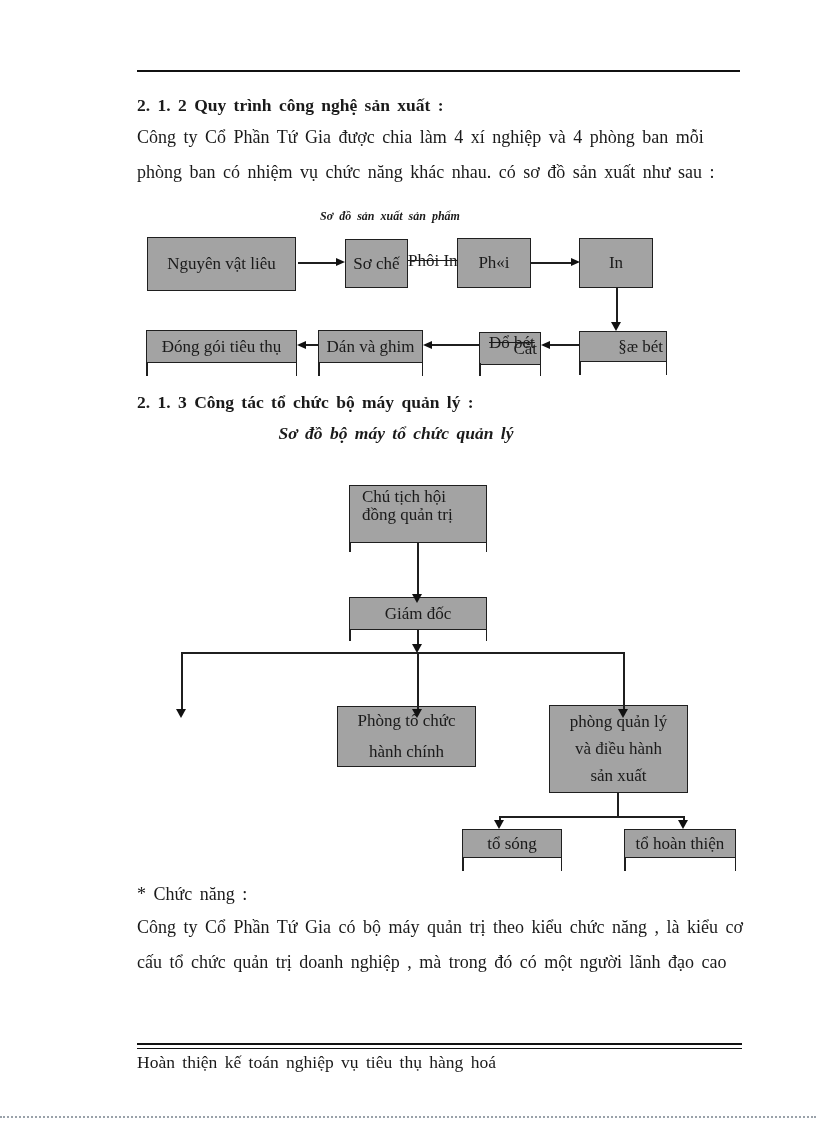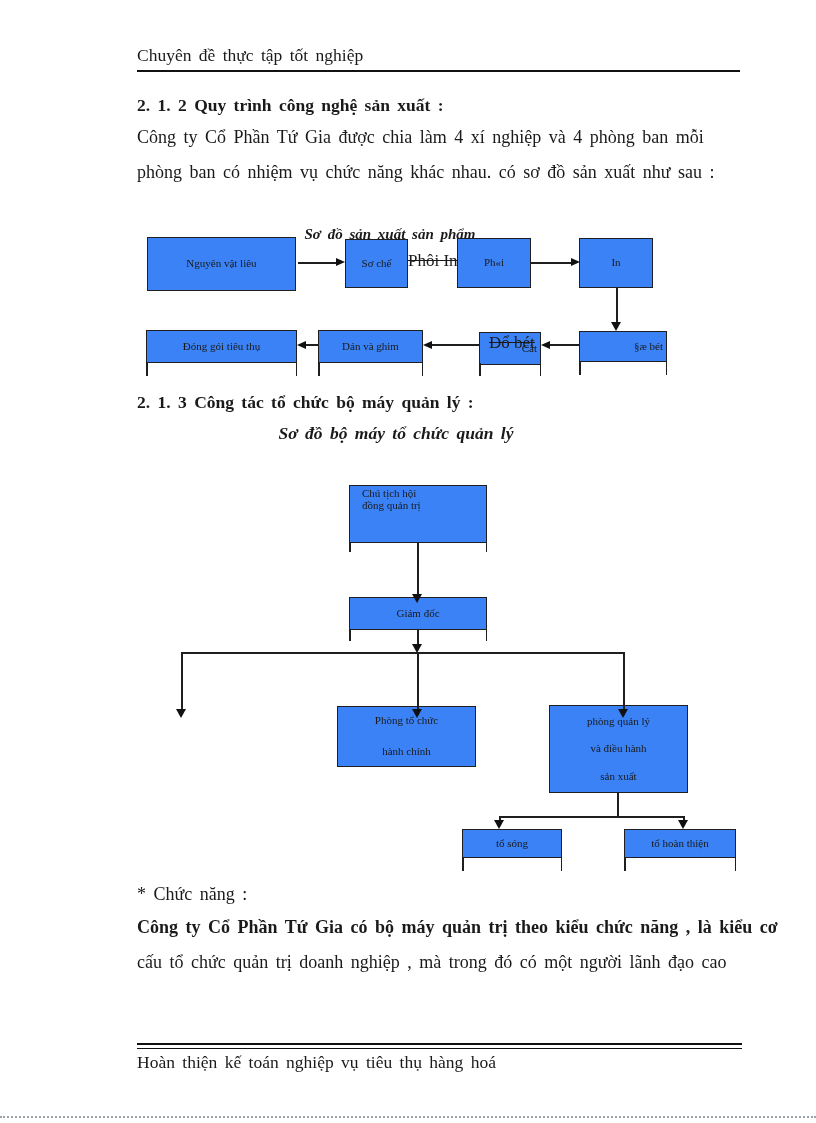--- a/index.html
+++ b/index.html
@@ -6,23 +6,23 @@
   .page{
     position:relative;width:816px;height:1123px;background:#ffffff;
     margin:0 auto;overflow:hidden;
     font-family:"Liberation Serif","DejaVu Serif",serif;color:#1a1a1a;
   }
   .txt{position:absolute;white-space:nowrap;font-size:18px;line-height:1.15;word-spacing:3px;}
   .bold{font-weight:bold;}
   .bi{font-weight:bold;font-style:italic;}
   .center{text-align:center;}
   .box{
-    position:absolute;border:1.4px solid #1f1f1f;background:#3b82f6;
+    position:absolute;border:1.4px solid #1f1f1f;background:#a3a3a3;
     display:flex;align-items:center;justify-content:center;
-    font-size:11px;line-height:1.05;box-sizing:border-box;z-index:1;
+    font-size:17px;line-height:1.05;box-sizing:border-box;z-index:1;
   }
   .box.multiline{flex-direction:column;justify-content:space-around;align-items:center;padding:2px 12px;}
   .box.leftalign{justify-content:flex-start;padding-left:12px;}
   .box.multiline.leftalign{align-items:flex-start;}
   .box.rightalign{justify-content:flex-end;padding-right:3px;}
   .hline{position:absolute;background:#1f1f1f;height:1.5px;z-index:3;}
   .vline{position:absolute;background:#1f1f1f;width:1.5px;z-index:3;}
   .head-down{position:absolute;width:0;height:0;border-left:5px solid transparent;
     border-right:5px solid transparent;border-top:9px solid #111;z-index:3;}
   .head-right{position:absolute;width:0;height:0;border-top:4.5px solid transparent;
@@ -35,28 +35,27 @@
   .header-rule{left:137px;top:70px;width:603px;height:2.2px;background:#111;}
   .footer-rule{left:137px;top:1043px;width:605px;height:3px;
     border-top:2px solid #111;border-bottom:1px solid #111;box-sizing:content-box;background:transparent;}
   .dotted-rule{left:0;top:1116px;width:816px;height:0;border-top:2px dotted #9aa2aa;}
 </style>
 </head>
 <body>
 
 <div class="page">
 
-  <div class="txt" style="left:137px;top:45px;font-size:17.5px;">Chuyên đề thực tập tốt nghiệp</div>
   <div class="rule header-rule"></div>
 
   <div class="txt bold" style="left:137px;top:95px;font-size:17.5px;">2. 1. 2 Quy trình công nghệ sản xuất :</div>
   <div class="txt" style="left:137px;top:127px;">Công ty Cổ Phần Tứ Gia được chia làm 4 xí nghiệp và 4 phòng ban mỗi</div>
   <div class="txt" style="left:137px;top:162px;">phòng ban có nhiệm vụ chức năng khác nhau. có sơ đồ sản xuất như sau :</div>
 
-  <div class="txt bi center" style="left:230px;top:210px;width:320px;font-size:15px;margin-top:16px;">Sơ đồ sản xuất sản phẩm</div>
+  <div class="txt bi center" style="left:230px;top:210px;width:320px;font-size:12px;">Sơ đồ sản xuất sản phẩm</div>
 
   <div class="box" style="left:147px;top:237px;width:149px;height:54px;">
     <span>Nguyên vật liêu</span>
   </div>
   <div class="hline" style="left:298px;top:262px;width:38px;"></div>
   <div class="head-right" style="left:336px;top:257.5px;"></div>
 
   <div class="box" style="left:345px;top:239px;width:63px;height:49px;">
     <span>Sơ chế</span>
   </div>
@@ -160,21 +159,21 @@
   </div>
   <div class="box" style="left:624px;top:829px;width:112px;height:29px;">
     <span>tổ hoàn thiện</span>
   </div>
   <div class="vline" style="left:462px;top:858px;height:13px;"></div>
   <div class="vline" style="left:560.5px;top:858px;height:13px;"></div>
   <div class="vline" style="left:624px;top:858px;height:13px;"></div>
   <div class="vline" style="left:734.5px;top:858px;height:13px;"></div>
 
   <div class="txt" style="left:137px;top:884px;">* Chức năng :</div>
-  <div class="txt" style="left:137px;top:917px;font-weight:bold;">Công ty Cổ Phần Tứ Gia có bộ máy quản trị theo kiểu chức năng , là kiểu cơ</div>
+  <div class="txt" style="left:137px;top:917px;">Công ty Cổ Phần Tứ Gia có bộ máy quản trị theo kiểu chức năng , là kiểu cơ</div>
   <div class="txt" style="left:137px;top:952px;">cấu tổ chức quản trị doanh nghiệp , mà trong đó có một người lãnh đạo cao</div>
 
   <div class="rule footer-rule"></div>
   <div class="txt" style="left:137px;top:1052px;font-size:17.5px;">Hoàn thiện kế toán nghiệp vụ tiêu thụ hàng hoá</div>
 
   <div class="rule dotted-rule"></div>
 
 </div>
 
 </body></html>

